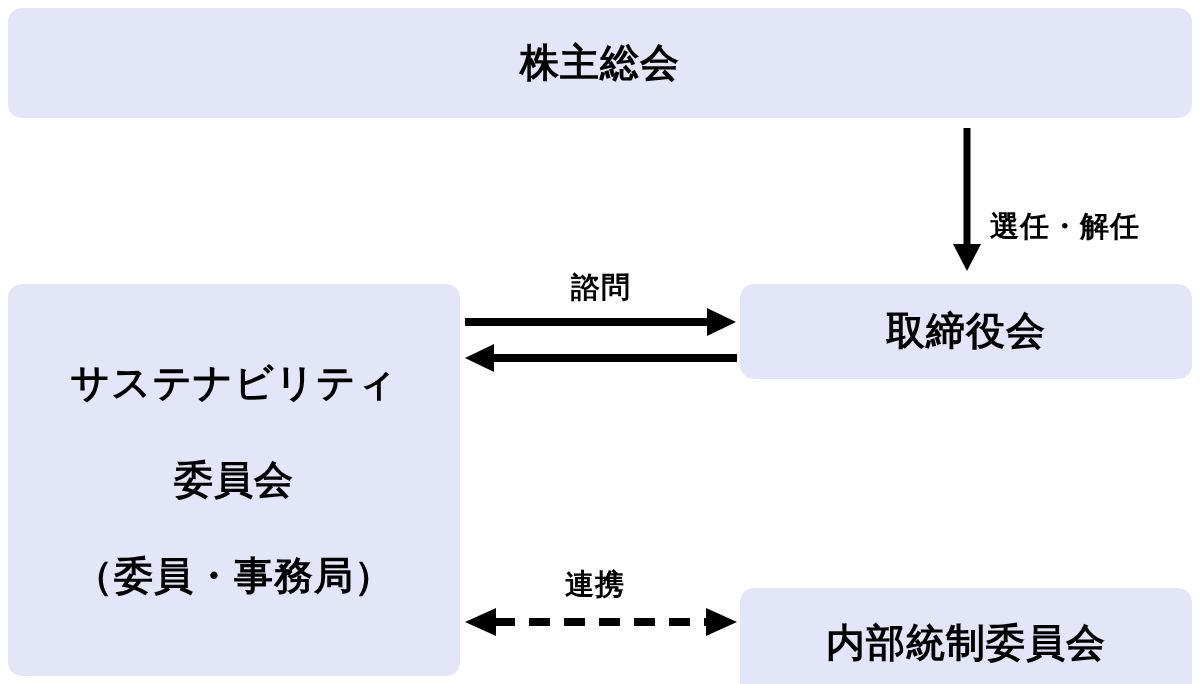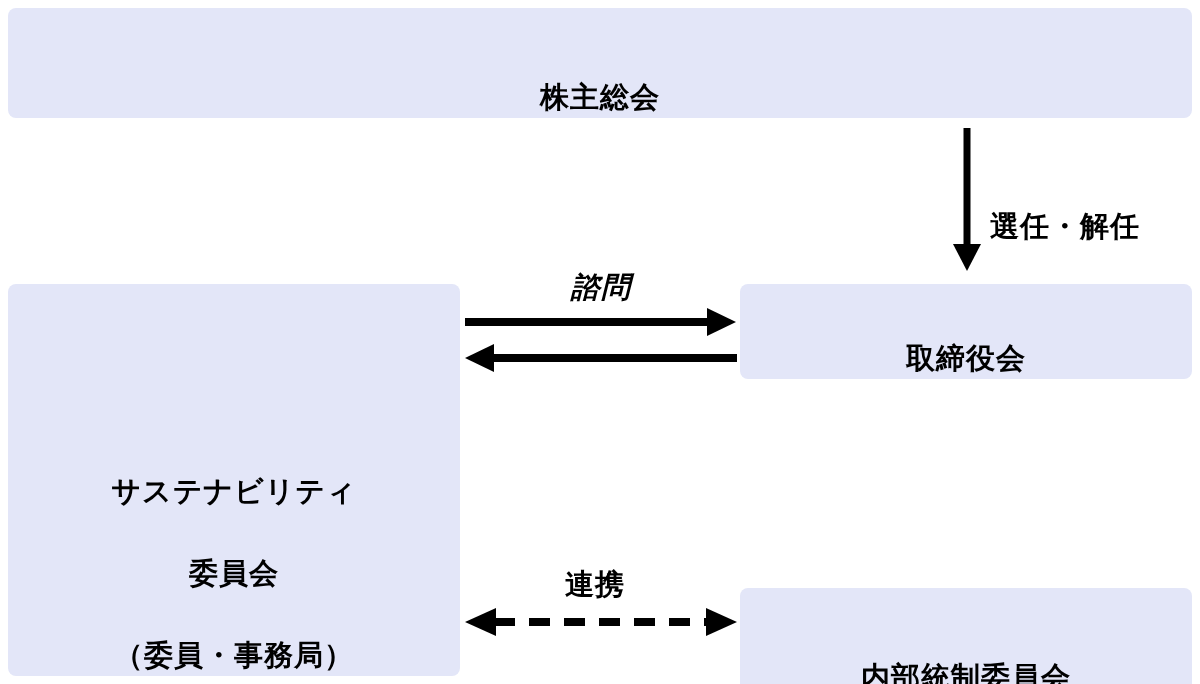--- a/index.html
+++ b/index.html
@@ -16,46 +16,46 @@
   .canvas {
     position: relative;
     width: 1200px;
     height: 684px;
     background: #ffffff;
     overflow: hidden;
   }
   .node {
     position: absolute;
     background: var(--box-fill);
-    border-radius: 8px;
+    border-radius: 14px;
     display: flex;
     flex-direction: column;
     align-items: center;
-    justify-content: flex-end;
+    justify-content: center;
     font-weight: bold;
-    font-size: 29px;
+    font-size: 39px;
     letter-spacing: 1px;
     text-align: center;
     line-height: 1.45;
   }
   #box-shareholders { left: 8px;   top: 8px;   width: 1184px; height: 110px; }
   #box-sustainability { left: 8px; top: 284px; width: 452px;  height: 392px; gap: 40px; }
   #box-board { left: 740px; top: 284px; width: 452px; height: 95px; }
   #box-internal { left: 740px; top: 588px; width: 452px; height: 110px; }
 
   .edge-label {
     position: absolute;
     font-weight: bold;
     font-size: 29px;
     letter-spacing: 1px;
     white-space: nowrap;
     color: var(--text);
   }
   #label-appointment { left: 990px; top: 183px; margin-top: 24px; }
-  #label-consultation { left: 465px; top: 268px; width: 272px; text-align: center; font-style: italic; }
+  #label-consultation { left: 465px; top: 268px; width: 272px; text-align: center; }
   #label-report { left: 465px; top: 372px; width: 272px; text-align: center; }
   #label-cooperation { left: 459px; top: 565px; width: 272px; text-align: center; }
 
   svg.arrows {
     position: absolute;
     left: 0; top: 0;
     width: 1200px;
     height: 684px;
     pointer-events: none;
   }

